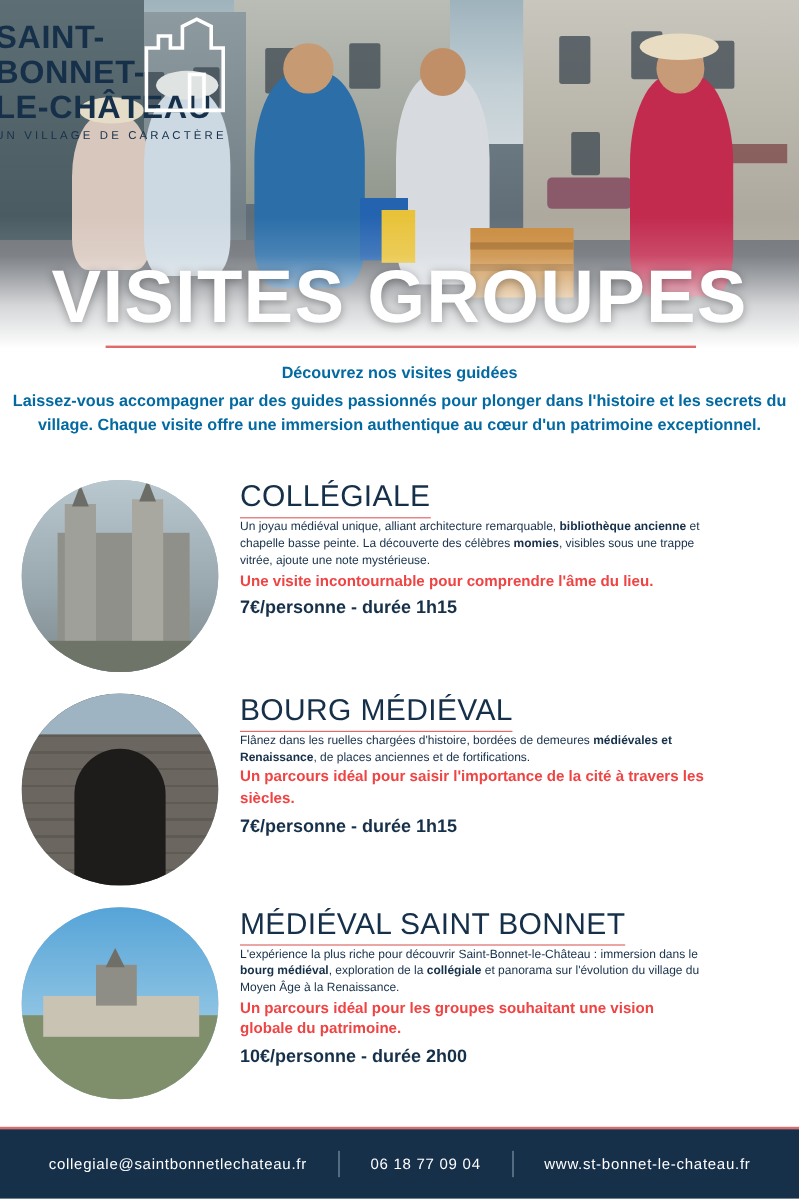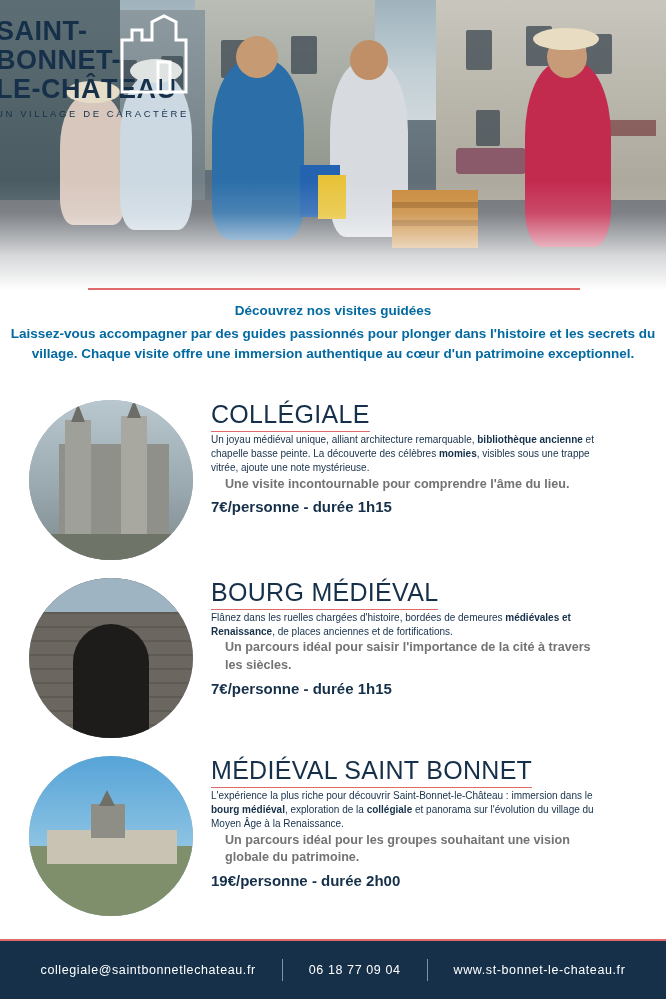--- a/index.html
+++ b/index.html
@@ -109,21 +109,21 @@
   .intro {
     position: absolute; left: 0; top: 303px; width: 666px; text-align: center;
     color: #0369a1;
   }
   .intro .lead { font-size: 13.5px; font-weight: bold; margin-bottom: 6px; }
   .intro .body {
     font-size: 13.5px; font-weight: bold; line-height: 1.45; padding: 0 8px;
   }
 
   
-  .tours { position: absolute; left: 11px; top: 400px; width: 604px; }
+  .tours { position: absolute; left: 0; top: 400px; width: 604px; }
   .tour { position: relative; display: flex; gap: 18px; padding: 0 16px 0 18px; margin-bottom: 18px; }
   .thumb {
     flex: 0 0 auto; width: 164px; height: 160px; border-radius: 50%;
     overflow: hidden; position: relative; background: #9fb0bb;
   }
   .thumb .t-sky { position: absolute; inset: 0; }
   .t1 .t-sky { background: linear-gradient(180deg,#b9c7ce 0%, #9aa8b0 55%, #7d8a8c 100%); }
   .t1 .church {
     position: absolute; left: 30px; top: 44px; width: 110px; height: 96px;
     background: #8e8madd; background: #90908a;
@@ -147,21 +147,21 @@
   .t3 .colspire { position: absolute; left: 70px; bottom: 110px; width: 0; height: 0; border-left: 8px solid transparent; border-right: 8px solid transparent; border-bottom: 16px solid #6f6e67; }
 
   .tour-body { flex: 1 1 auto; padding-top: 2px; }
   .tour-title {
     font-size: 25px; font-weight: normal; color: #16304a; letter-spacing: .3px;
     line-height: 1.0; margin-bottom: 6px;
   }
   .tour-title .u { border-bottom: 1.6px solid #e06a6a; padding-bottom: 3px; }
   .tour-desc { font-size: 10px; line-height: 1.42; color: #16304a; }
   .tour-desc b { font-weight: bold; }
-  .tour-note { font-size: 12.6px; font-weight: bold; color: #737373; line-height: 1.42; margin-left: 14px; }
+  .tour-note { font-size: 12.6px; font-weight: bold; color: #ef4444; line-height: 1.42; }
   .tour-price { margin-top: 5px; font-size: 15px; font-weight: bold; color: #16304a; }
 
   
   .footer {
     position: absolute; left: 0; bottom: 0; width: 666px; height: 58px;
     background: #16304a; color: #ffffff;
     display: flex; align-items: center; justify-content: center; gap: 0;
     font-size: 12.5px; letter-spacing: .6px;
   }
   .footer .cell { padding: 0 26px; white-space: nowrap; }
@@ -226,20 +226,21 @@
       <svg class="logo-mark" viewBox="0 0 84 86">
         <path d="M8 82 L8 30 L18 30 L18 20 L28 20 L28 30 L38 30 L38 12 L50 6 L62 12 L62 30 L72 30 L72 82 Z" fill="none" stroke="#ffffff" stroke-width="3"></path>
         <rect x="44" y="52" width="12" height="30" fill="none" stroke="#ffffff" stroke-width="3"></rect>
       </svg>
       <div class="l1">SAINT-</div>
       <div class="l2">BONNET-</div>
       <div class="l3">LE-CHÂTEAU</div>
       <div class="tag">UN VILLAGE DE CARACTÈRE</div>
     </div>
 
+    <div class="hero-title">VISITES GROUPES</div>
   </div>
   <div class="title-rule"></div>
 
   <div class="intro">
     <div class="lead">Découvrez nos visites guidées</div>
     <div class="body">Laissez-vous accompagner par des guides passionnés pour plonger dans l'histoire et les secrets du village. Chaque visite offre une immersion authentique au cœur d'un patrimoine exceptionnel.</div>
   </div>
 
   <div class="tours">
 
@@ -286,21 +287,21 @@
           <div class="vill"></div>
         <div class="col"></div>
           <div class="colspire"></div>
       </div>
       <div class="tour-body">
         <div class="tour-title"><span class="u">MÉDIÉVAL SAINT BONNET</span></div>
         <div class="tour-desc">
           <span>L'expérience la plus riche pour découvrir Saint-Bonnet-le-Château : immersion dans le </span><b>bourg médiéval</b><span>, exploration de la </span><b>collégiale</b><span> et panorama sur l'évolution du village du Moyen Âge à la Renaissance.</span>
         </div>
         <div class="tour-note">Un parcours idéal pour les groupes souhaitant une vision globale du patrimoine.</div>
-        <div class="tour-price">19€/personne - durée 2h00</div>
+        <div class="tour-price">10€/personne - durée 2h00</div>
       </div>
     </div>
 
   </div>
 
   <div class="footer-rule"></div>
   <div class="footer">
     <div class="cell">collegiale@saintbonnetlechateau.fr</div>
     <div class="sep"></div>
     <div class="cell">06 18 77 09 04</div>

